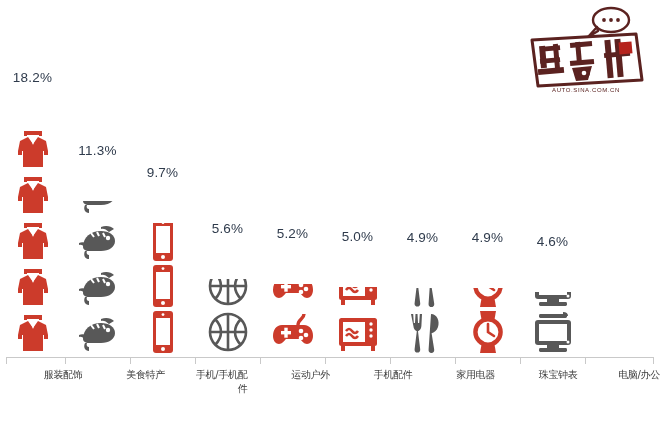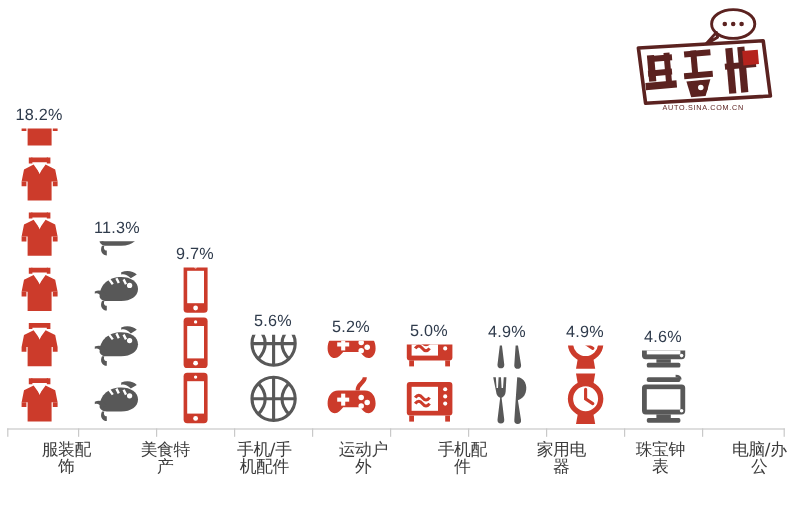--- a/index.html
+++ b/index.html
@@ -27,20 +27,21 @@
     padding:0;
   }
   .col{
     width:65px;
     height:285px;
     display:flex;
     flex-direction:column;
     align-items:center;
     justify-content:flex-end;
     position:relative;
+    gap:39px;
   }
   .pct{
     font-size:13.5px;
     color:#2f3b4c;
     margin-bottom:4px;
     letter-spacing:.2px;
     white-space:nowrap;
   }
   .stack{
     width:46px;
@@ -73,22 +74,22 @@
 
   
   #labels{
     position:absolute;
     left:0; top:368px;
     width:660px;
     display:flex;
   }
   .lab{
     width:65px;
-    text-align:center;
-    font-size:14px;
+    text-align:right;
+    font-size:10px;
     color:#3b3b3b;
     font-family:"DejaVu Sans","Liberation Sans",sans-serif;
     line-height:14px;
     letter-spacing:-0.3px;
     padding-left:28px;
   }
 
   
   #brand-logo{
     position:absolute;

